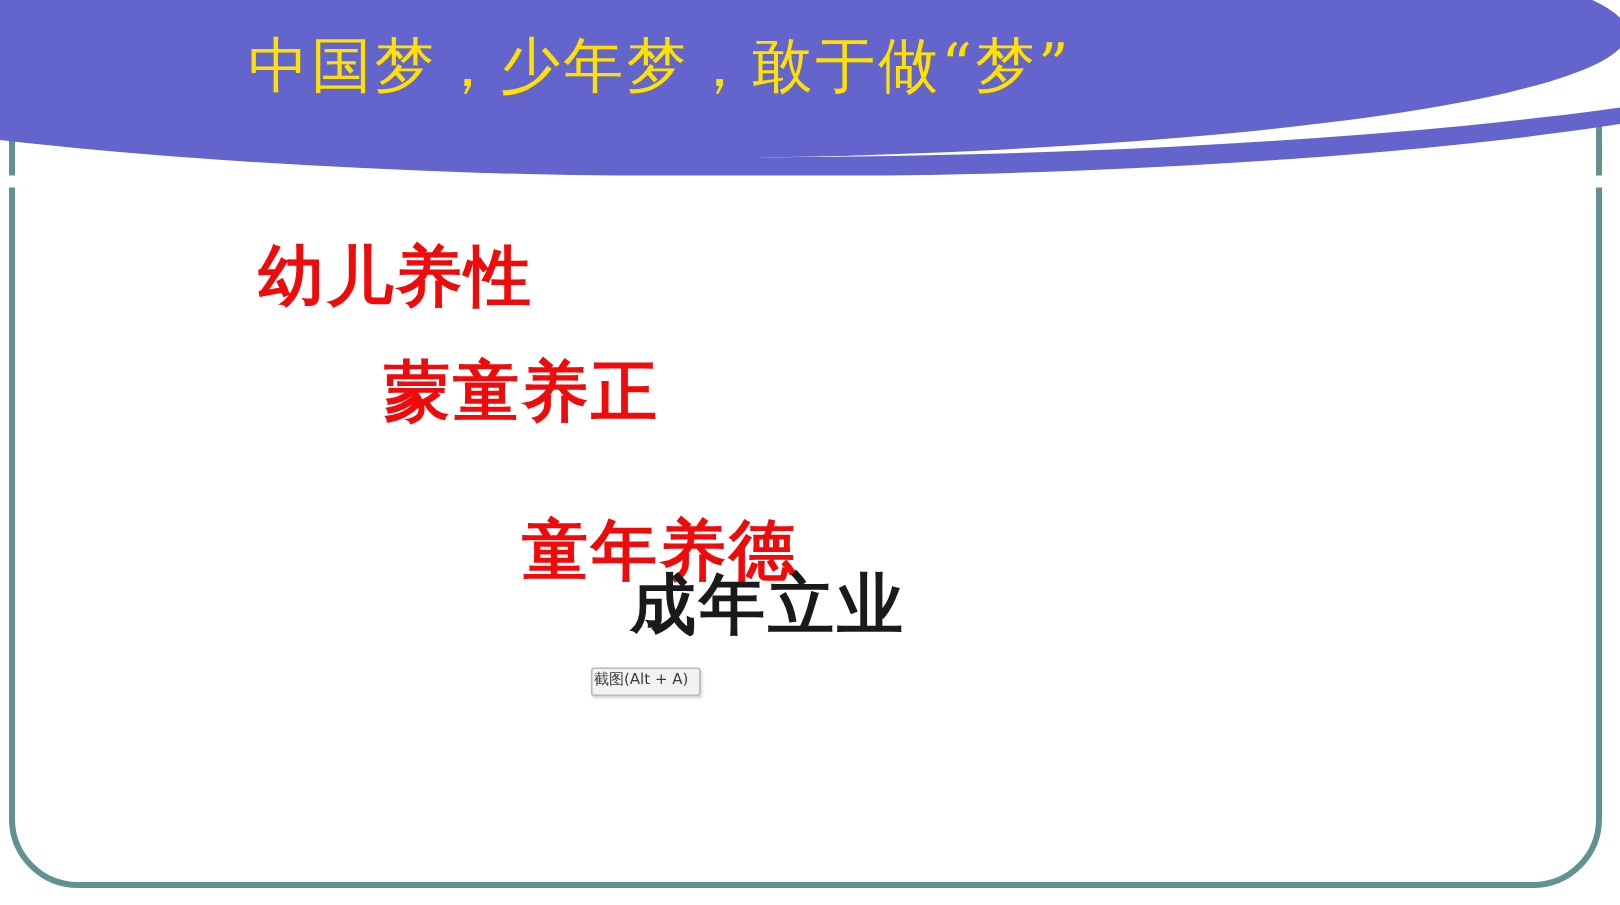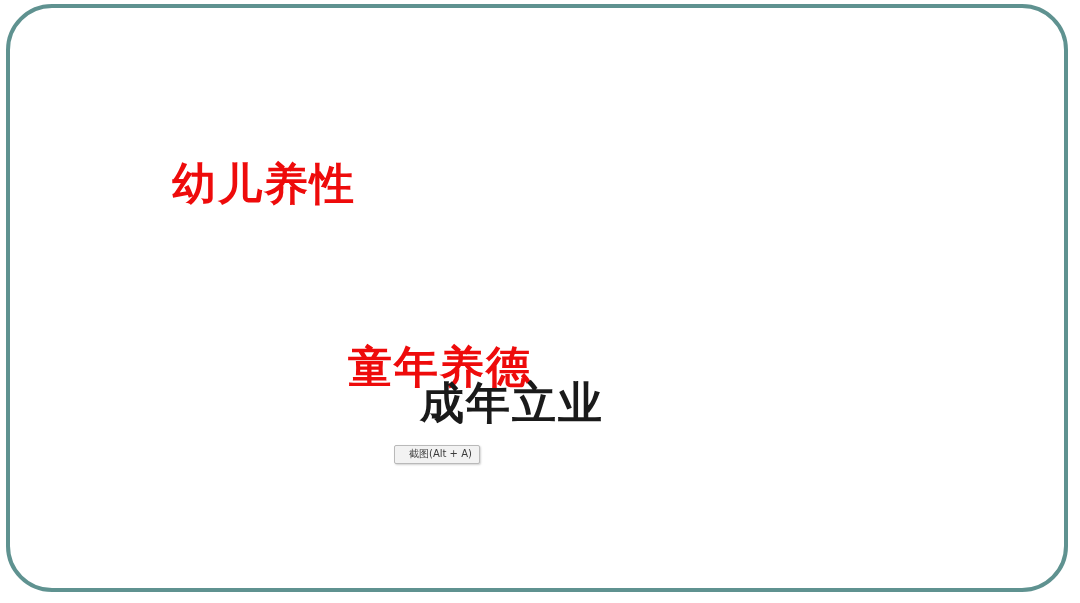--- a/index.html
+++ b/index.html
@@ -122,42 +122,50 @@
   .ln1 { left: 256px; top: 232px; }
   .ln2 { left: 348px; top: 302px; margin-top: 36px; }
   .ln3 { left: 420px; top: 374px; }
   .ln4 { left: 508px; top: 456px; }
 
   
   .capture-tip {
     position: absolute;
     left: 394px;
     top: 445px;
-    padding: 2px 7px 3px 14px;
+    padding: 2px 7px 3px 1px;
     background: #f2f2f2;
     border: 1px solid #b9b9b9;
     border-radius: 2px;
     color: #3b3b3b;
     font-size: 10px;
     line-height: 12px;
     white-space: nowrap;
     box-shadow: 1px 1px 2px rgba(0,0,0,0.18);
     font-family: "DejaVu Sans", "Liberation Sans", sans-serif;
     z-index: 20;
   }
 </style>
 </head>
 <body>
 
 <div class="slide">
 
   <div class="frame"></div>
 
+  <div class="banner-wrap">
+    <div class="banner-strip"></div>
+    <div class="banner-gap"></div>
+    <div class="banner-main"></div>
+    <div class="banner-cap"></div>
+    <div class="title-text">中国梦，少年梦，敢于做“梦”</div>
+  </div>
 
   <div class="body-lines">
     <div class="line red ln0" style="color: rgb(238, 11, 11);">幼儿养性</div>
+    <div class="line red ln1" style="color: rgb(238, 11, 11);">蒙童养正</div>
     <div class="line red ln2" style="color: rgb(238, 11, 11);">童年养德</div>
     <div class="line dark ln3" style="color: rgb(26, 26, 26);">成年立业</div>
   </div>
 
   <div class="capture-tip">截图(Alt + A)</div>
 
 </div>
 
 </body></html>

